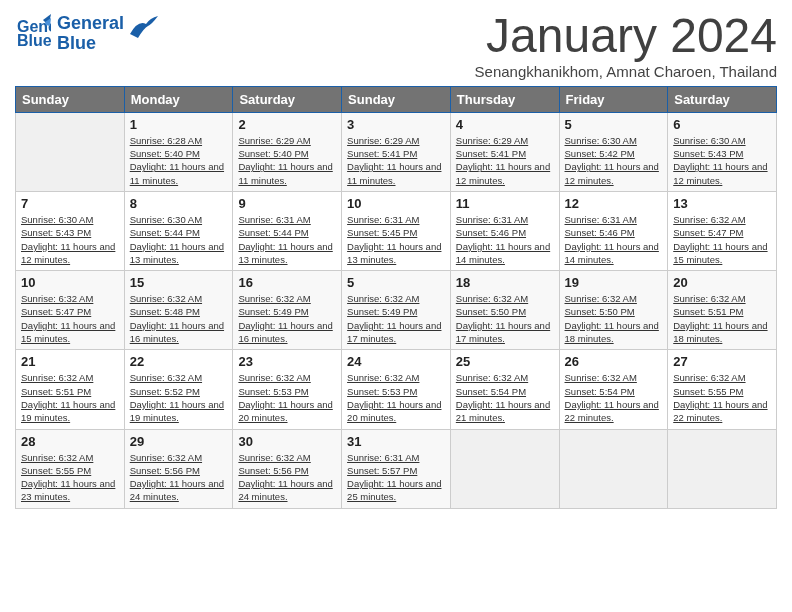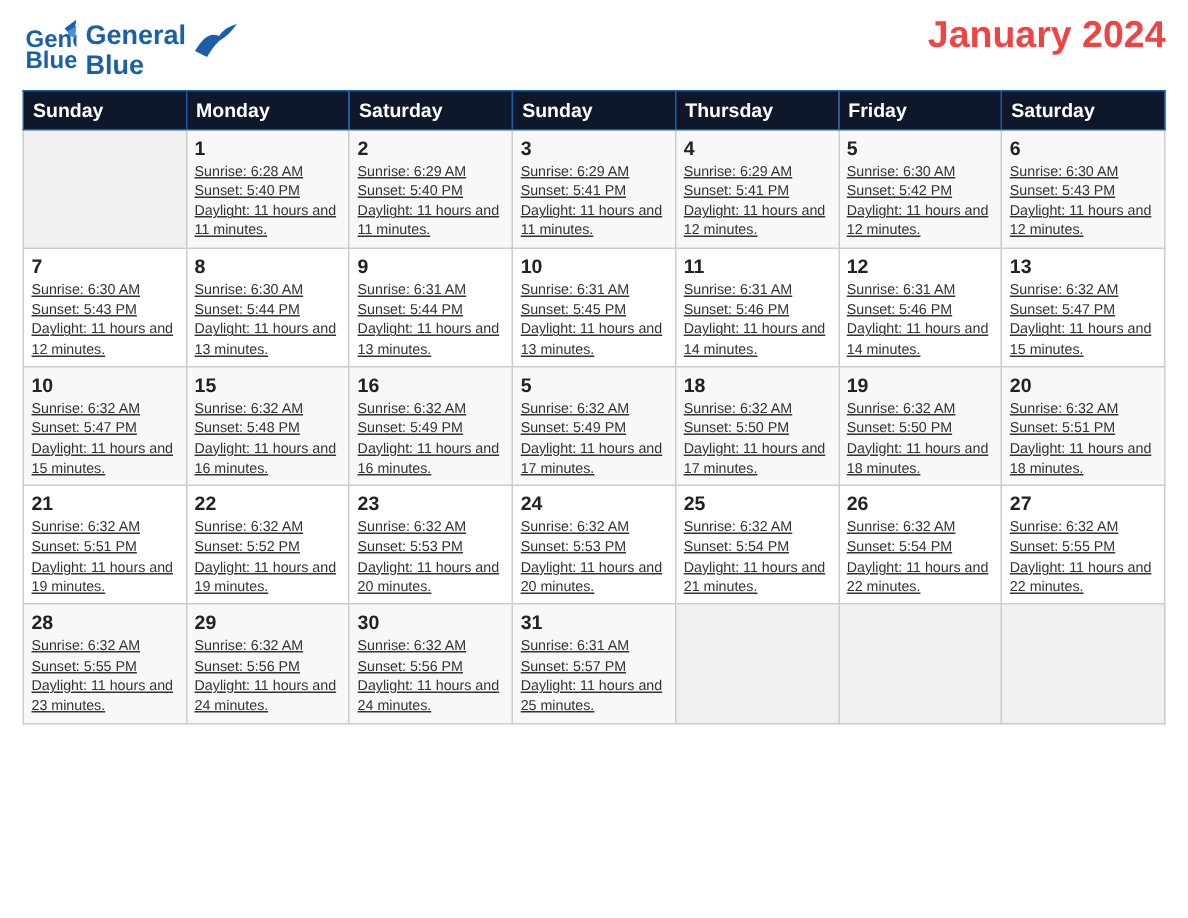--- a/index.html
+++ b/index.html
@@ -18,36 +18,36 @@
     }
     .logo-wrapper {
       display: flex;
       align-items: center;
       gap: 4px;
     }
     .title-area {
       text-align: right;
     }
     .month-title {
-      font-size: 25px;
-      font-weight: bold;
-      color: #ef4444;
+      font-size: 48px;
+      font-weight: normal;
+      color: #404040;
       line-height: 1.1;
     }
     .location-title {
       font-size: 15px;
       color: #444;
     }
     .calendar {
       width: 100%;
       border-collapse: collapse;
       border: 1px solid #ccc;
     }
     .calendar th {
-      background: #0f172a;
+      background: #737373;
       color: #fff;
       font-size: 13px;
       font-weight: bold;
       padding: 5px 6px;
       text-align: left;
       border: 1px solid #1a5fa8;
     }
     .calendar td {
       width: 14.28%;
       vertical-align: top;
@@ -97,20 +97,21 @@
     <div style="display:flex;flex-direction:column;line-height:1.1;margin-left:2px;margin-top:4px;">
       <span style="font-size:18px;font-weight:bold;color:#1a5fa8;">General</span>
       <span style="font-size:18px;font-weight:bold;color:#1a5fa8;">Blue</span>
     </div>
     <svg width="28" height="22" viewBox="0 0 28 22" style="margin-left:2px;margin-top:-10px;">
       <path d="M0 18 Q8 4 16 8 Q20 2 28 0 Q22 8 18 10 Q14 12 8 22 Z" fill="#1a5fa8"></path>
     </svg>
   </div>
   <div class="title-area">
     <div class="month-title">January 2024</div>
+    <div class="location-title">Senangkhanikhom, Amnat Charoen, Thailand</div>
   </div>
 </div>
 
 <table class="calendar">
   <thead>
     <tr>
     <th>Sunday</th>
         <th>Monday</th>
         <th>Saturday</th>
         <th>Sunday</th>

